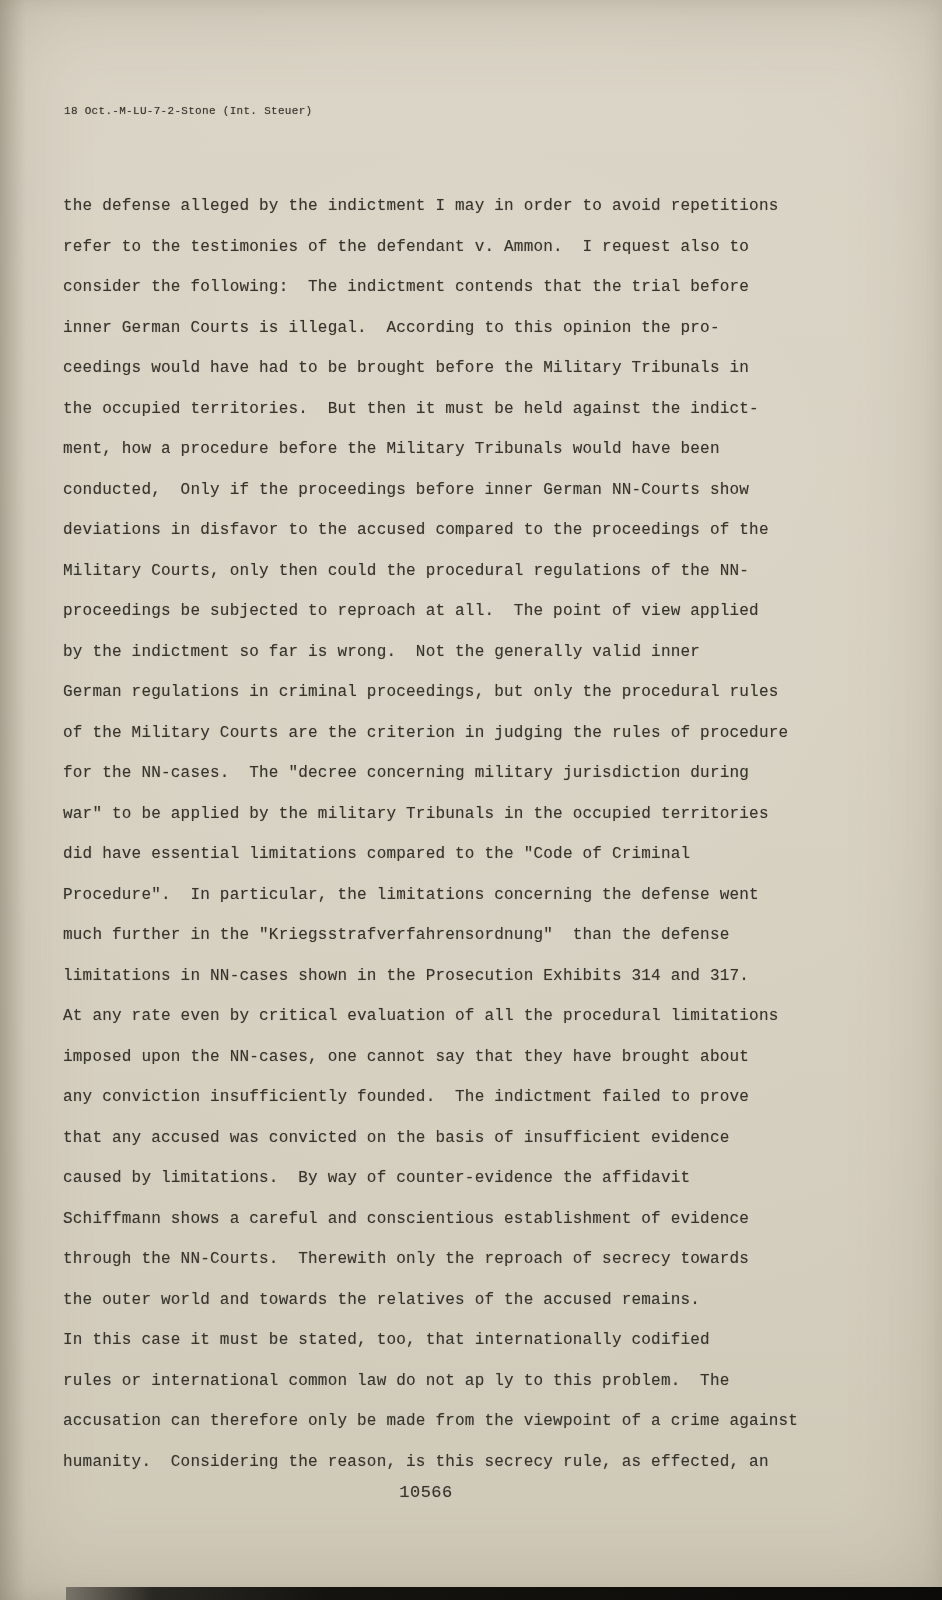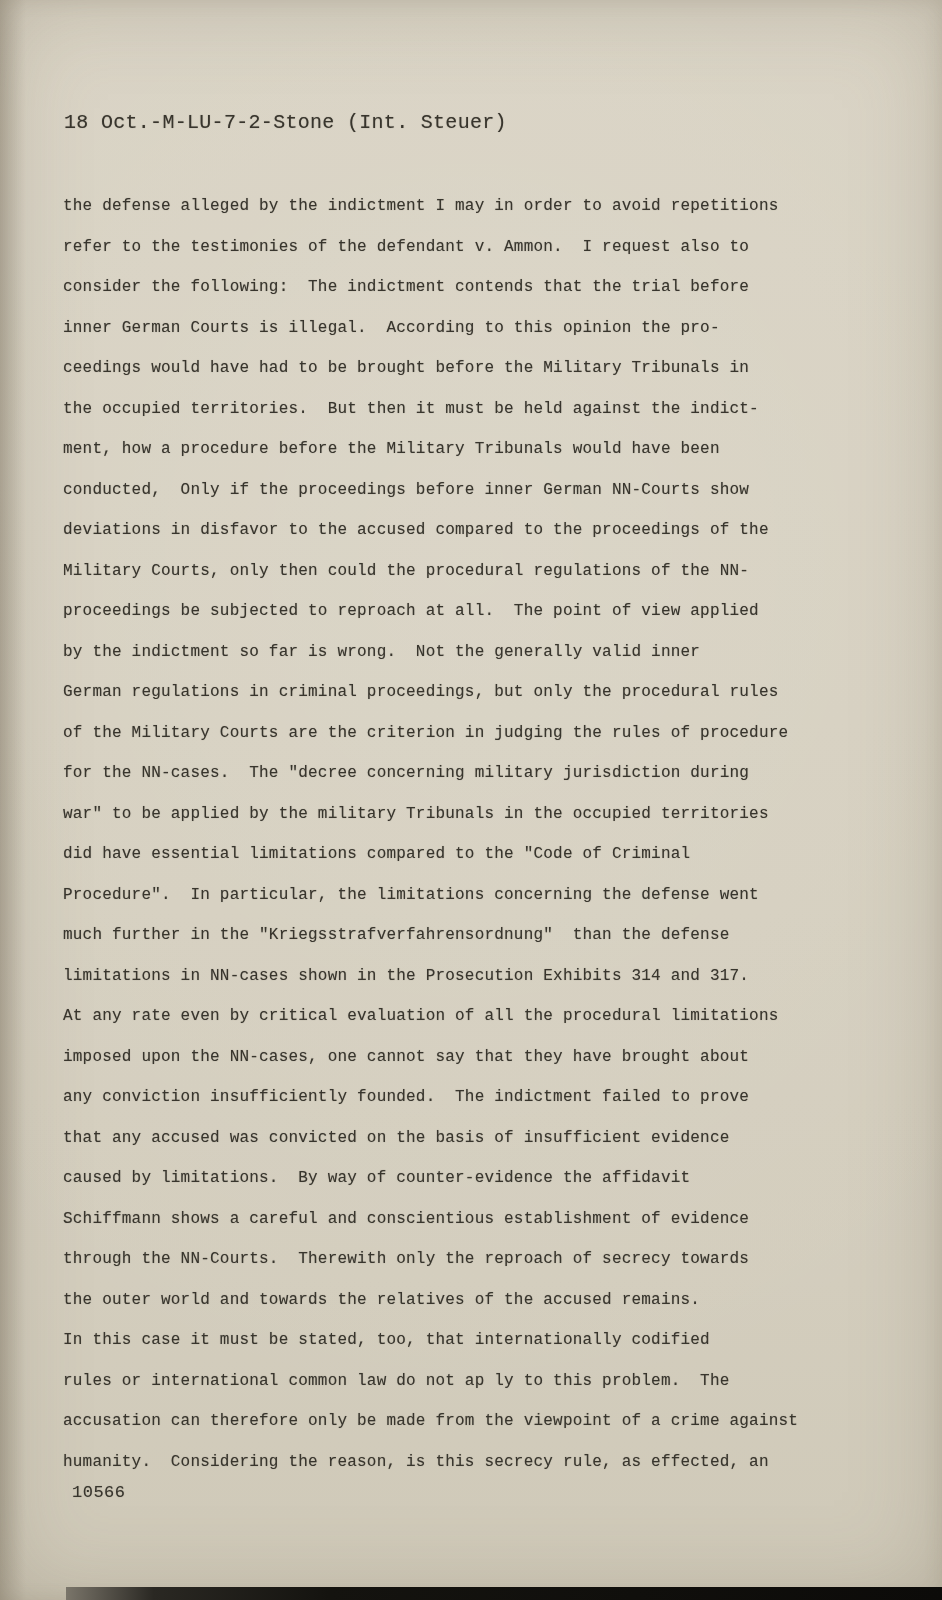--- a/index.html
+++ b/index.html
@@ -16,43 +16,44 @@
     background:
       radial-gradient(ellipse 120% 80% at 50% 35%, rgba(255,255,255,0.10), rgba(255,255,255,0) 70%),
       linear-gradient(180deg, #d9d3c4 0%, #d6d0c0 45%, #d3cdbd 80%, #cfc9b8 100%);
     box-shadow: inset 0 0 90px rgba(115,105,85,0.28), inset 0 0 18px rgba(115,105,85,0.18);
     font-family: "Liberation Mono", "DejaVu Sans Mono", monospace;
     color: #38352d;
   }
   .header {
     position: absolute;
     left: 64px;
-    top: 68px;
-    font-size: 20px;
+    top: 56px;
+    font-size: 11px;
     line-height: 22px;
     letter-spacing: 0.3px;
     white-space: pre;
     text-shadow: 0 0 1px rgba(56,53,45,0.45);
   }
   .body-text {
     position: absolute;
     left: 63px;
     top: 186px;
     width: 822px;
     font-size: 16px;
     line-height: 40.5px;
     letter-spacing: 0.2px;
     white-space: pre-wrap;
     text-shadow: 0 0 1px rgba(56,53,45,0.40);
   }
   .page-number {
     position: absolute;
-    left: 72px;
+    left: 56px;
     top: 1483px;
     width: 740px;
+    text-align: center;
     font-size: 17px;
     letter-spacing: 0.5px;
     text-shadow: 0 0 1px rgba(56,53,45,0.40);
   }
   .bottom-edge {
     position: absolute;
     left: 66px;
     right: 0;
     bottom: 0;
     height: 13px;

